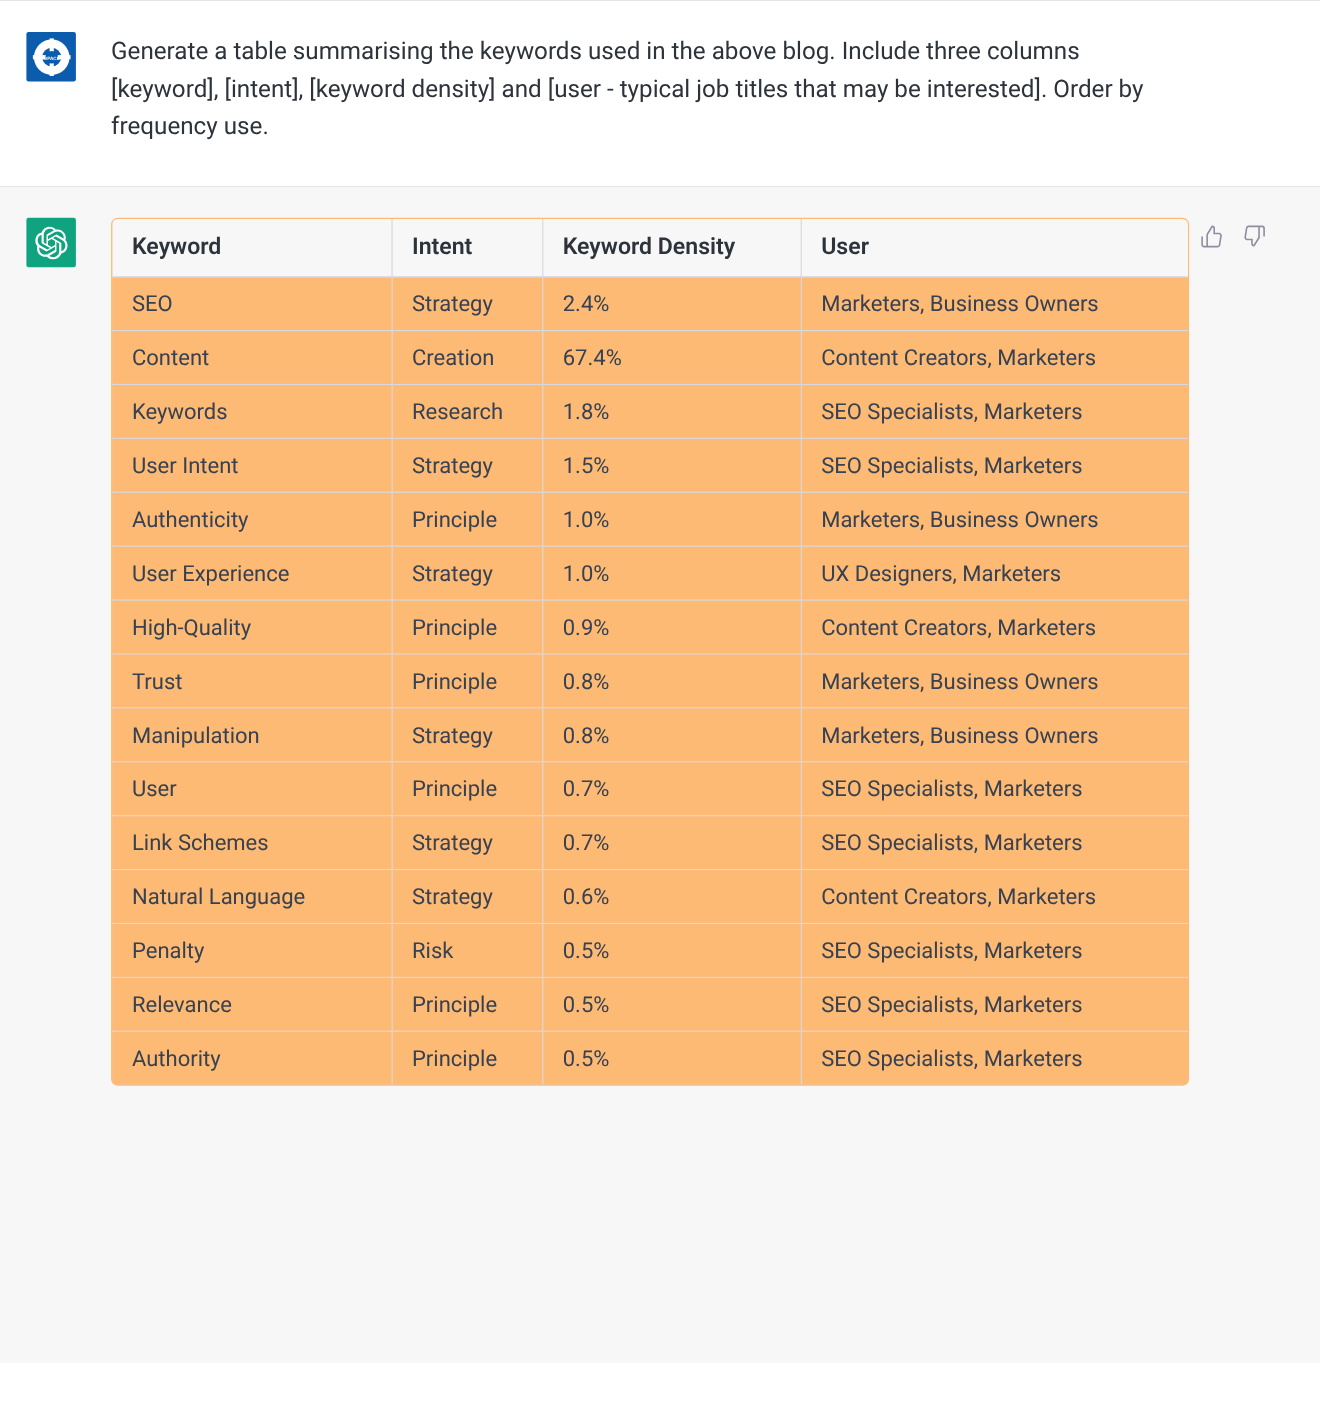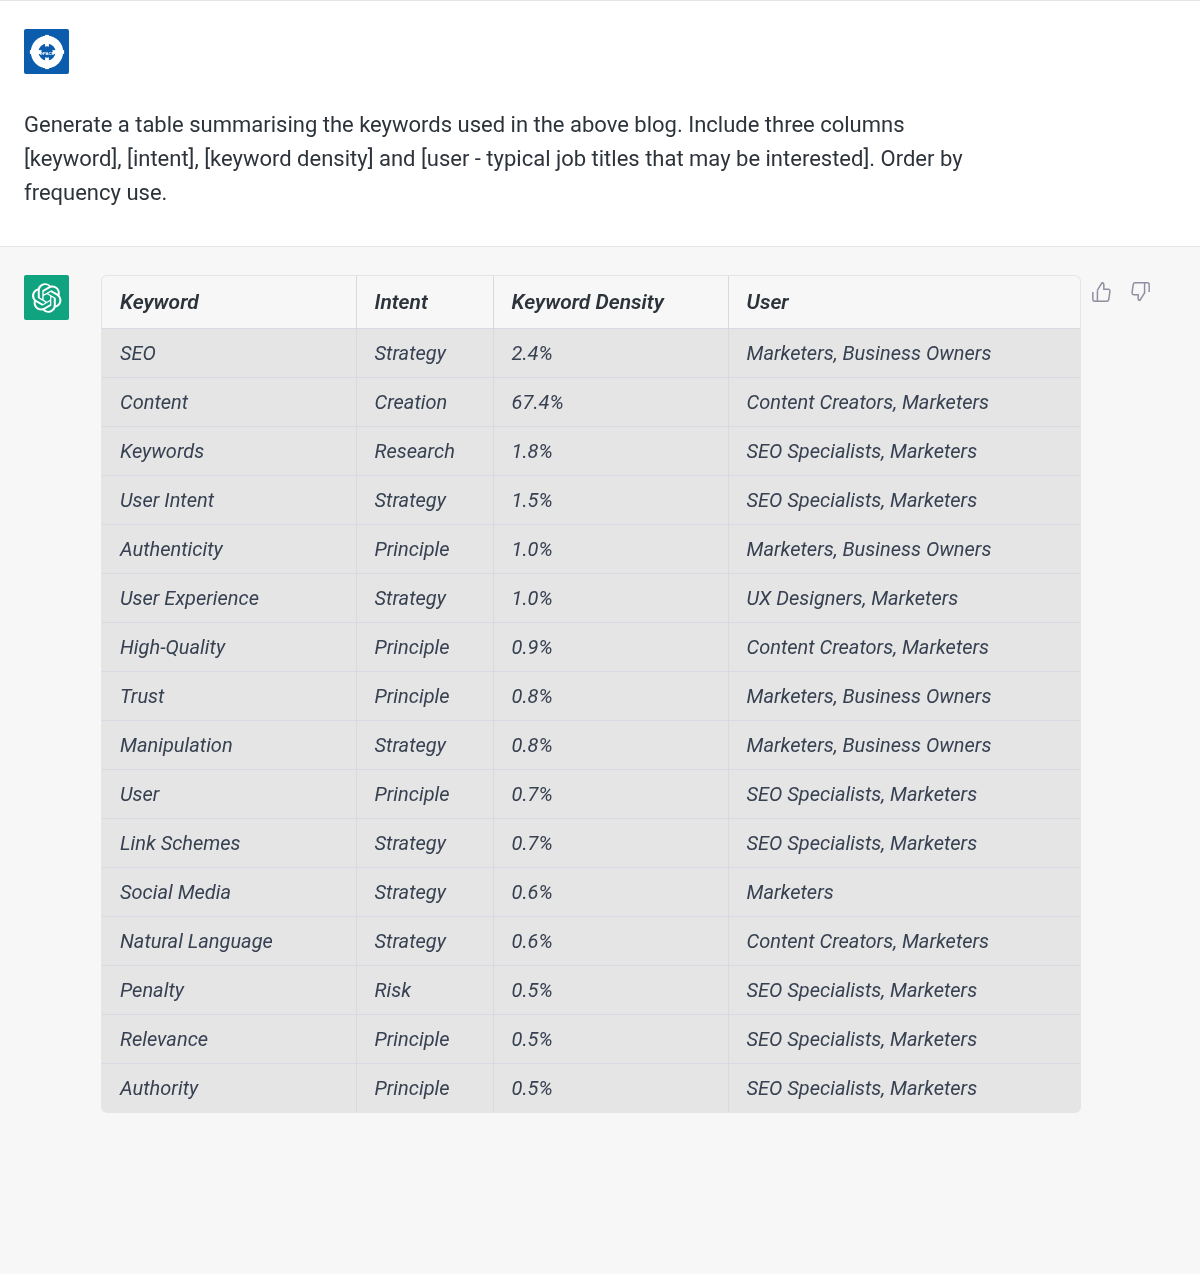--- a/index.html
+++ b/index.html
@@ -12,21 +12,20 @@
       background: #ffffff;
       color: #2d333a;
       width: 1200px;
     }
     .user-section {
       display: flex;
       padding: 28px 24px 36px 24px;
       gap: 32px;
       border-top: 1px solid #e5e5e5;
       background: #ffffff;
-      flex-direction: column;
     }
     .user-avatar {
       width: 45px;
       height: 45px;
       flex-shrink: 0;
       background: #0b5cad;
       display: flex;
       align-items: center;
       justify-content: center;
       border-radius: 2px;
@@ -80,26 +79,25 @@
       width: 22px;
       height: 22px;
       stroke: #8e8ea0;
       fill: none;
       stroke-width: 1.6;
       cursor: pointer;
     }
     table {
       border-collapse: collapse;
       width: 100%;
-      background: #e5e5e5;
+      background: #fdba74;
       border: 1px solid #d9d9e3;
       border-radius: 6px;
       overflow: hidden;
       font-size: 20px;
-      font-style: italic;
     }
     thead {
       background: #f7f7f8;
     }
     th {
       text-align: left;
       padding: 14px 18px;
       font-weight: 600;
       color: #2d333a;
       border-bottom: 1px solid #d9d9e3;
@@ -233,26 +231,20 @@
             <td>0.7%</td>
             <td>SEO Specialists, Marketers</td>
           </tr>
           <tr>
             <td>Link Schemes</td>
             <td>Strategy</td>
             <td>0.7%</td>
             <td>SEO Specialists, Marketers</td>
           </tr>
           <tr>
-            <td>Social Media</td>
-            <td>Strategy</td>
-            <td>0.6%</td>
-            <td>Marketers</td>
-          </tr>
-          <tr>
             <td>Natural Language</td>
             <td>Strategy</td>
             <td>0.6%</td>
             <td>Content Creators, Marketers</td>
           </tr>
           <tr>
             <td>Penalty</td>
             <td>Risk</td>
             <td>0.5%</td>
             <td>SEO Specialists, Marketers</td>

